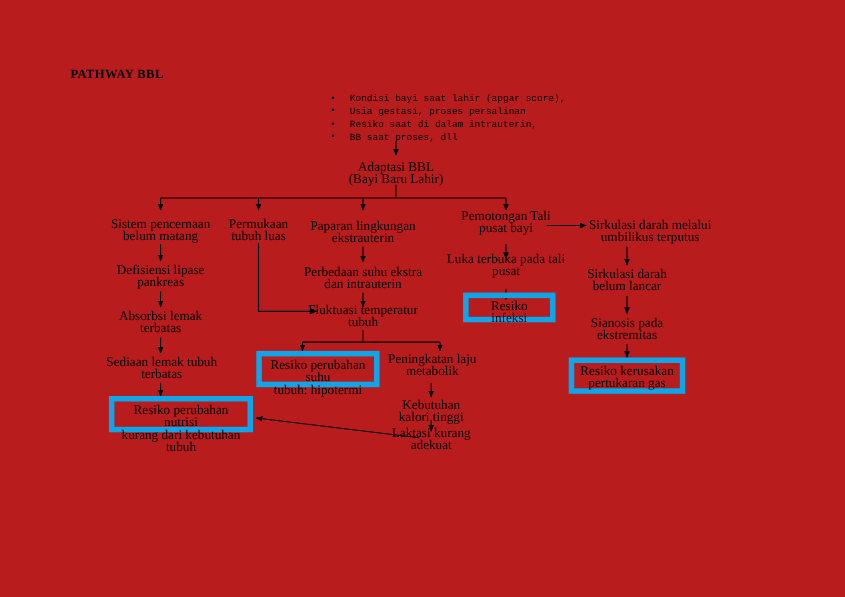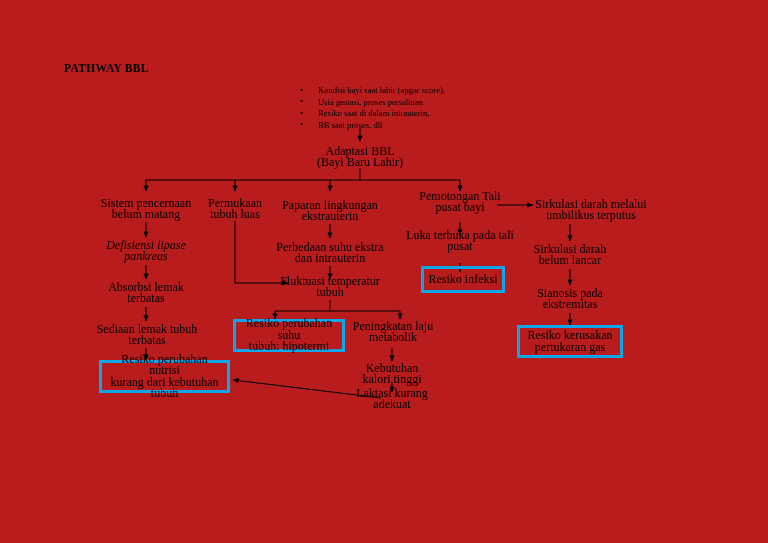--- a/index.html
+++ b/index.html
@@ -34,20 +34,21 @@
     letter-spacing: 0.3px;
   }
   .bullets {
     position: absolute;
     left: 296px;
     top: 85px;
     width: 220px;
     margin: 0;
     padding: 0;
     list-style: none;
+    font-family: Liberation Mono, monospace;
   }
   .bullets li {
     position: relative;
     font-size: 8.6px;
     line-height: 11.6px;
     padding-left: 22px;
     white-space: nowrap;
   }
   .bullets li::before {
     content: "\2022";
@@ -57,23 +58,23 @@
     font-size: 9px;
   }
   .node {
     position: absolute;
     text-align: center;
     font-size: 12px;
     line-height: 11.4px;
     box-sizing: border-box;
   }
   .node.boxed {
-    border: 3px solid #0ea5e9;
+    border: 5px solid #0ea5e9;
     display: flex;
-    align-items: center;
+    align-items: flex-start;
     justify-content: center;
     padding: 2px 4px;
   }
   .node .tx {
     display: block;
     width: 100%;
   }
 </style>
 </head>
 <body>
@@ -147,21 +148,21 @@
     <li>BB saat proses, dll</li>
   </ul>
 
   <div class="node" style="left:300px; top:146px; width:120px;">
     <span class="tx">Adaptasi BBL<br>(Bayi Baru Lahir)</span>
   </div>
 
   <div class="node" style="left:92px; top:198px; width:108px;">
     <span class="tx">Sistem pencernaan<br>belum matang</span>
   </div>
-  <div class="node" style="left:94px; top:240px; width:104px;font-style:italic;">
+  <div class="node" style="left:94px; top:240px; width:104px;">
     <span class="tx">Defisiensi lipase<br>pankreas</span>
   </div>
   <div class="node" style="left:94px; top:282px; width:104px;">
     <span class="tx">Absorbsi lemak<br>terbatas</span>
   </div>
   <div class="node" style="left:88px; top:324px; width:118px;">
     <span class="tx">Sediaan lemak tubuh<br>terbatas</span>
   </div>
   <div class="node boxed" style="left:99px; top:360px; width:131px; height:33px;">
     <span class="tx">Resiko perubahan nutrisi<br>kurang dari kebutuhan tubuh</span>

